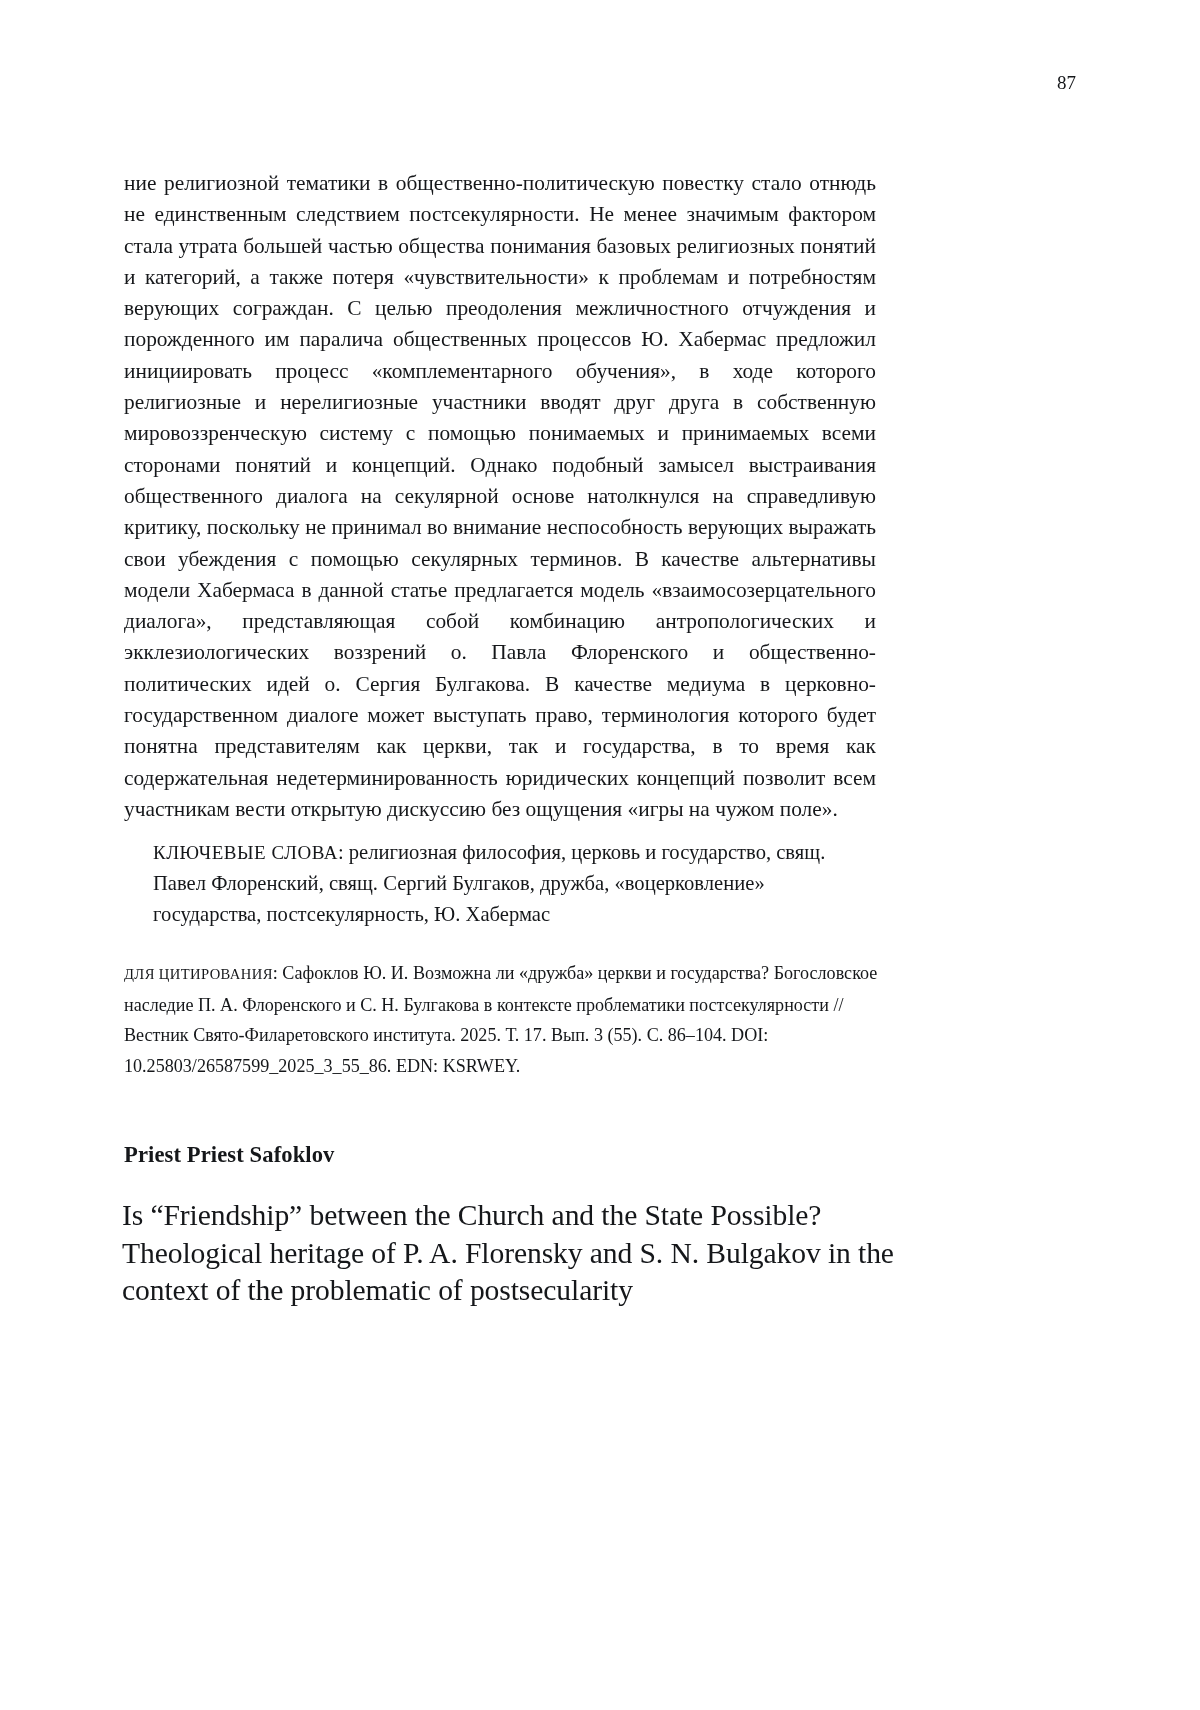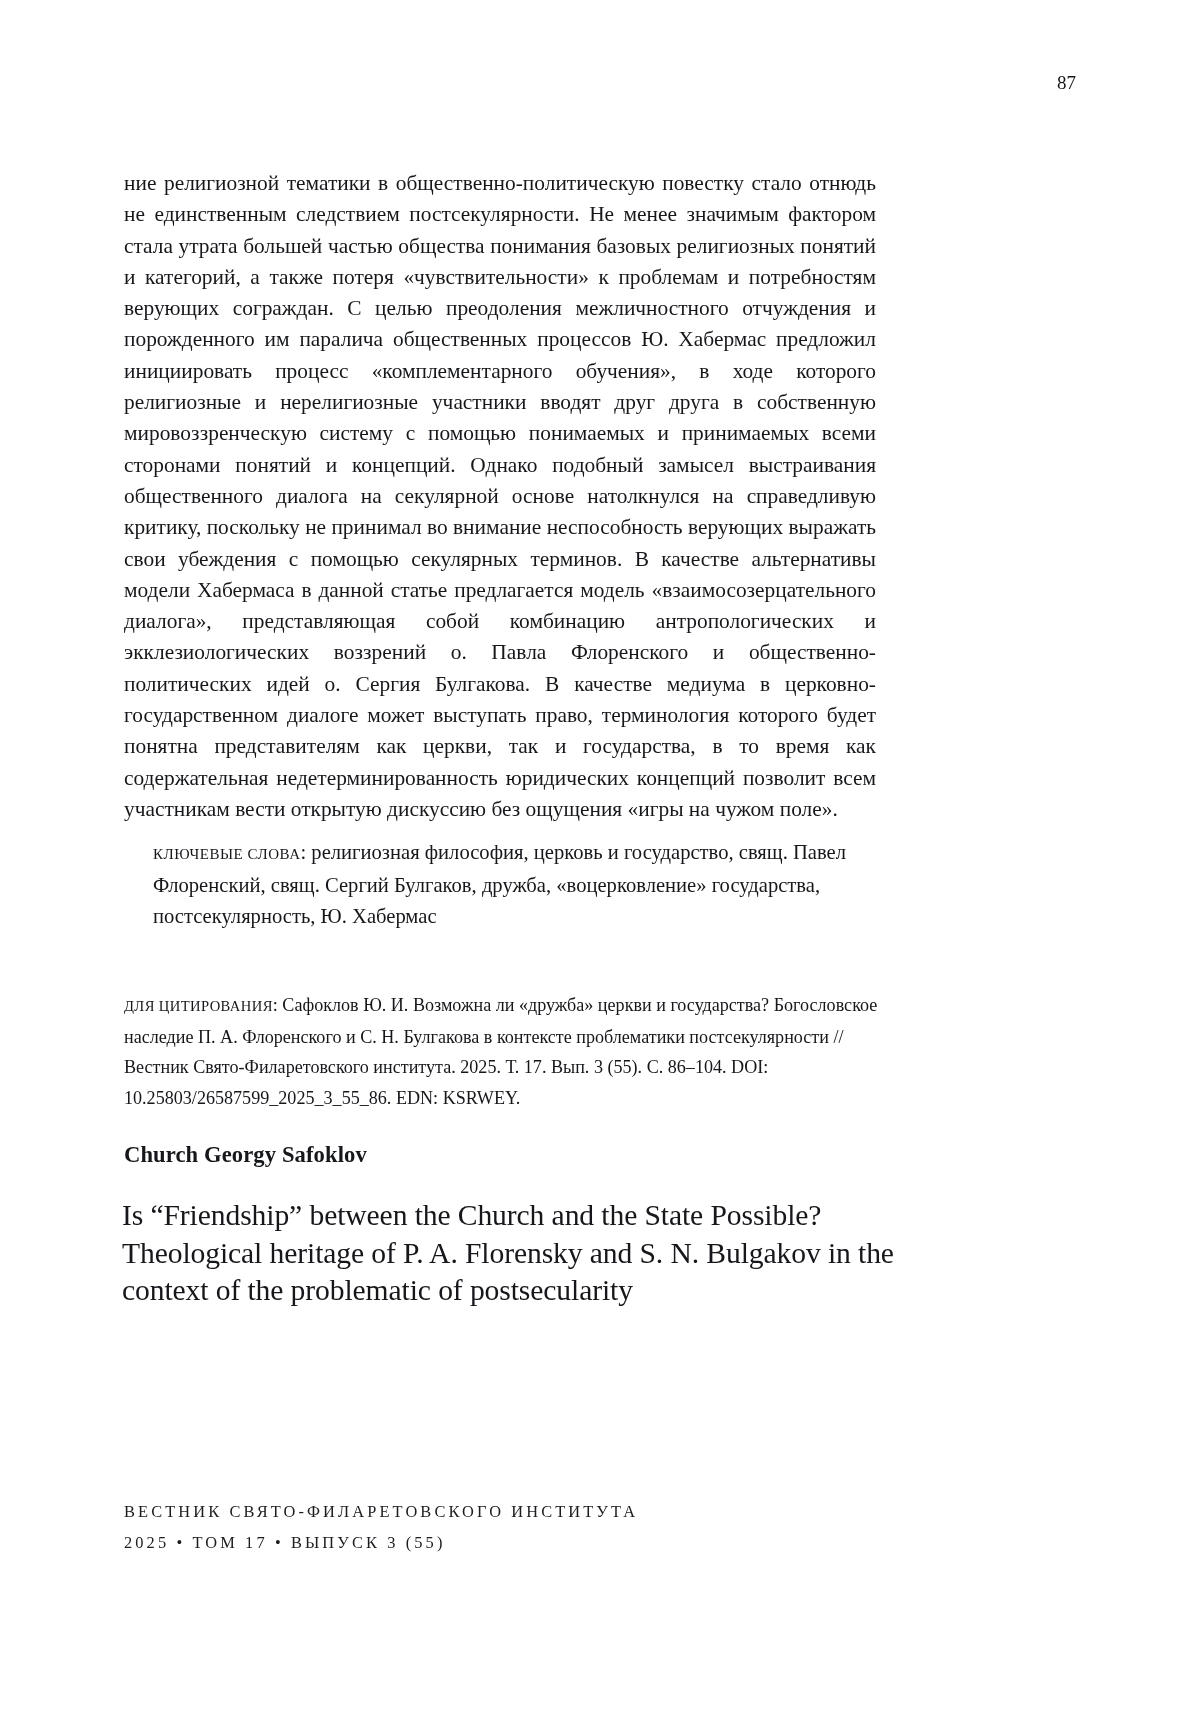--- a/index.html
+++ b/index.html
@@ -71,35 +71,34 @@
   .keywords {
     position: absolute;
     left: 153px;
     top: 837px;
     width: 724px;
     font-size: 20.6px;
     line-height: 31px;
     color: #15171a;
   }
   .kw-label {
-    font-size: 15px;
+    font-size: 19px;
     letter-spacing: 0.5px;
     text-transform: uppercase;
   }
 
   
   .citation {
     position: absolute;
     left: 124px;
     top: 958px;
     width: 760px;
     font-size: 18.1px;
     line-height: 30.6px;
     color: #15171a;
-    margin-top: 32px;
   }
   .cit-label {
     font-size: 14.6px;
     letter-spacing: 0.4px;
     text-transform: uppercase;
   }
 
   
   .author-en {
     position: absolute;
@@ -152,22 +151,18 @@
   </div>
 
   <div class="keywords">
     <span class="kw-label">ключевые слова</span><span>: </span><span>религиозная философия, церковь и государство, свящ. Павел Флоренский, свящ. Сергий Булгаков, дружба, «воцерковление» государства, постсекулярность, Ю. Хабермас</span>
   </div>
 
   <div class="citation">
     <span class="cit-label">для цитирования</span><span>: </span><span>Сафоклов Ю. И. Возможна ли «дружба» церкви и государства? Богословское наследие П. А. Флоренского и С. Н. Булгакова в контексте проблематики постсекулярности // Вестник Свято-Филаретовского института. 2025. Т. 17. Вып. 3 (55). С. 86–104. DOI: 10.25803/26587599_2025_3_55_86. EDN: KSRWEY.</span>
   </div>
 
-  <div class="author-en">Church Georgy Safoklov</div>
+  <div class="author-en">Priest Priest Safoklov</div>
 
   <div class="title-en">Is “Friendship” between the Church and the State Possible? Theological heritage of P. A. Florensky and S. N. Bulgakov in the context of the problematic of postsecularity</div>
 
-  <div class="footer">
-    <div class="footer-line">Вестник Свято-Филаретовского института</div>
-    <div class="footer-line">2025 • том 17 • выпуск 3 (55)</div>
-  </div>
 
 </div>
 
 </body></html>

